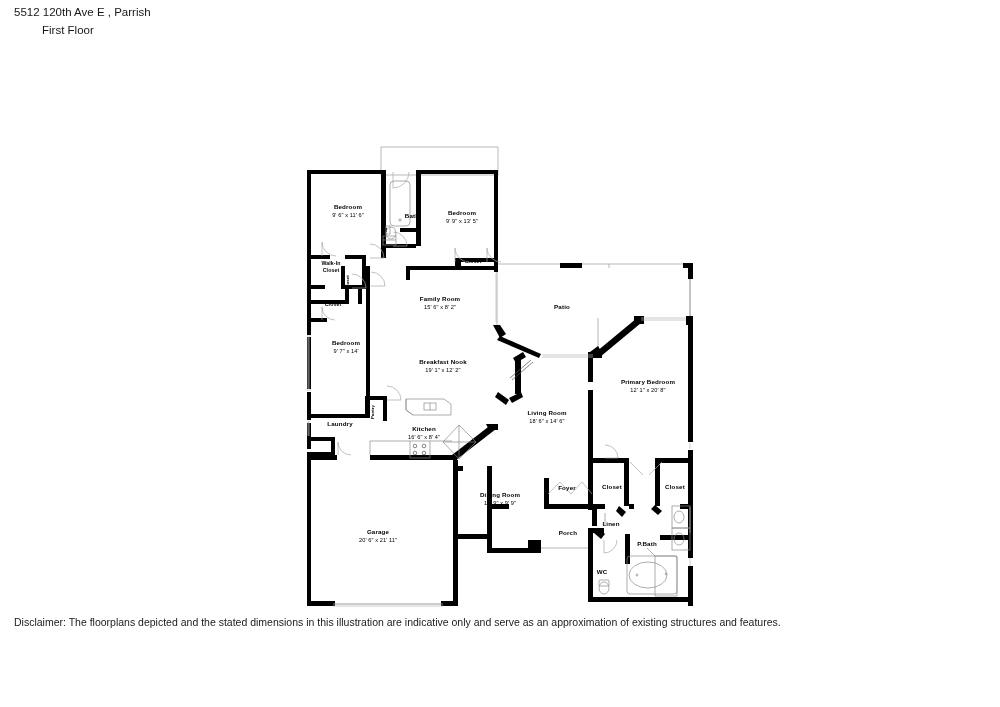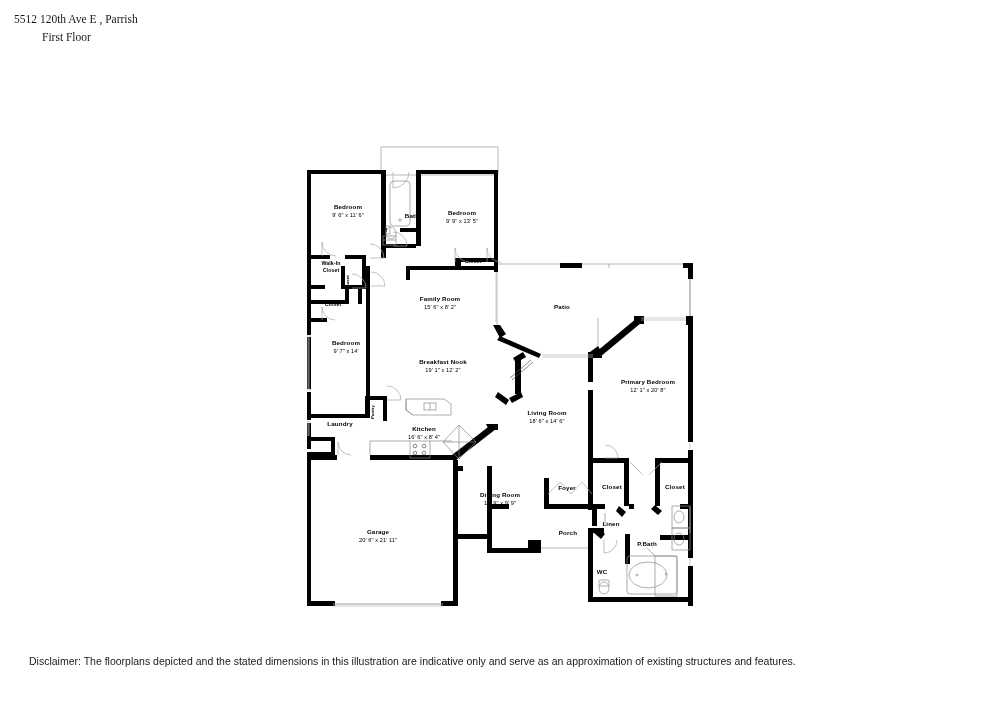--- a/index.html
+++ b/index.html
@@ -1,25 +1,25 @@
 <!DOCTYPE html>
 <html><head>
 <meta charset="utf-8">
 <style>
   html,body{margin:0;padding:0;}
   body{
     width:1000px;height:707px;background:#ffffff;
     font-family:"Liberation Sans","DejaVu Sans",sans-serif;
     color:#1a1a1a;overflow:hidden;position:relative;
   }
-  .header{position:absolute;left:14px;top:12px;font-family:Liberation Serif, serif;}
+  .header{position:absolute;left:14px;top:5px;}
   .header .addr{font-size:11.5px;line-height:15px;color:#171717;}
   .header .floor{font-size:11.5px;line-height:15px;color:#171717;margin-top:3px;padding-left:28px;}
   .planwrap{position:absolute;left:0;top:0;width:1000px;height:707px;}
-  .footer{position:absolute;left:14px;top:654px;width:960px;margin-left:15px;}
+  .footer{position:absolute;left:14px;top:615px;width:960px;}
   .footer p{margin:0 0 10px 0;font-size:10.5px;line-height:14px;color:#1a1a1a;}
   svg{display:block;}
   text{font-family:"Liberation Sans","DejaVu Sans",sans-serif;fill:#000;}
   .rn{font-size:6.2px;font-weight:bold;text-anchor:middle;letter-spacing:0.15px;}
   .rd{font-size:5.6px;text-anchor:middle;letter-spacing:0.1px;}
   .rn-sm{font-size:5.2px;font-weight:bold;text-anchor:middle;letter-spacing:0.1px;}
   .rn-v{font-size:4.3px;font-weight:bold;text-anchor:middle;letter-spacing:0.1px;}
   .wall{fill:#000;}
   .thin{stroke:#9a9a9a;stroke-width:0.7;fill:none;}
   .thin2{stroke:#b5b5b5;stroke-width:0.7;fill:none;}

